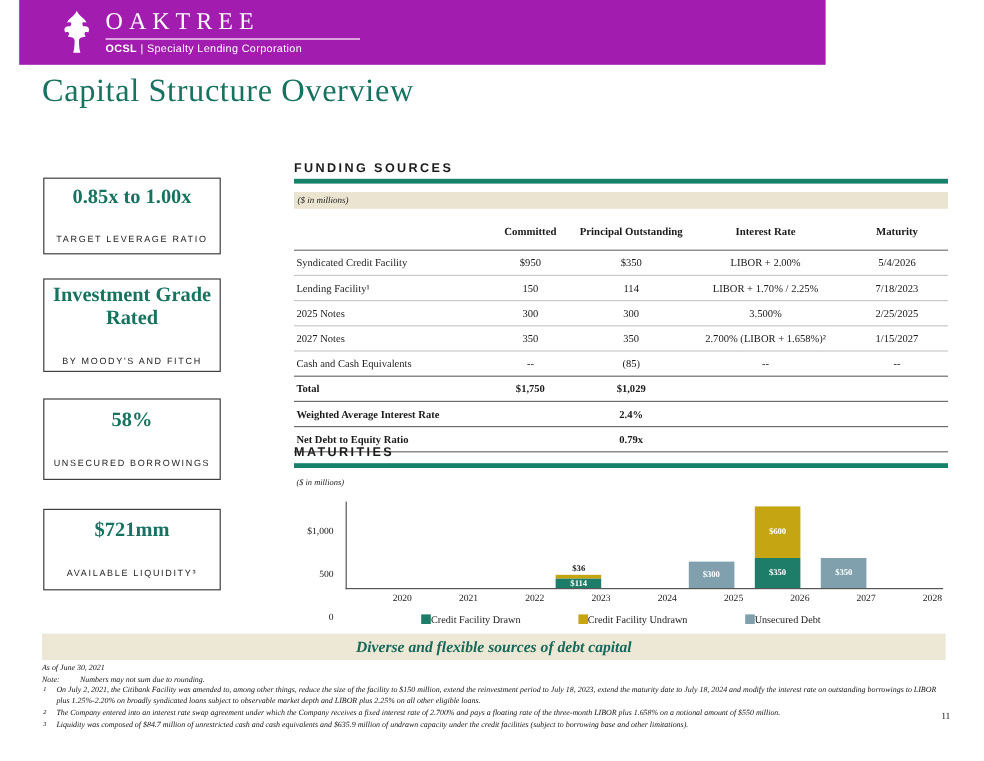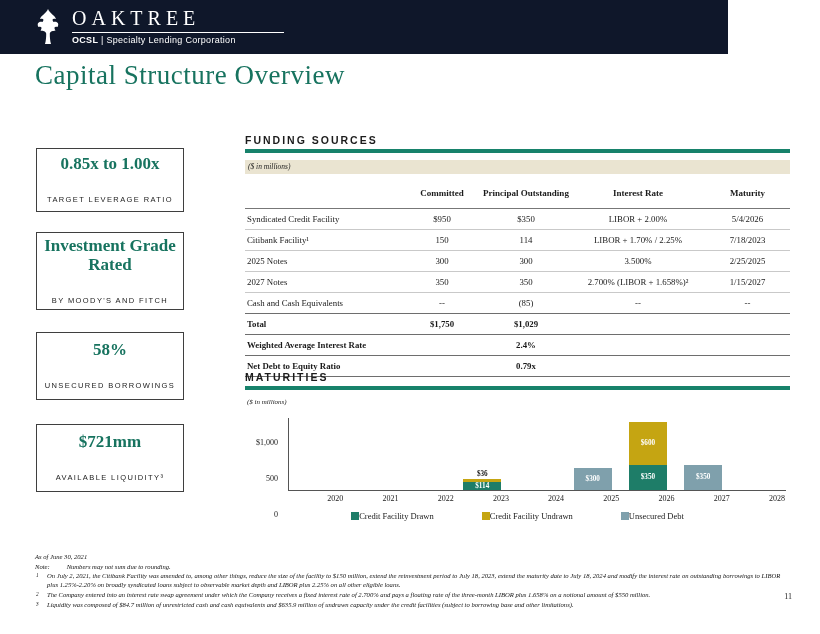--- a/index.html
+++ b/index.html
@@ -1,20 +1,20 @@
 <!DOCTYPE html>
 <html><head>
 <meta charset="utf-8">
 <style>
   html,body{margin:0;padding:0;background:#fff;}
   .page{position:relative;width:820px;height:634px;background:#ffffff;overflow:hidden;
         font-family:"Liberation Serif",serif;color:#1a1a1a;}
 
   
-  .topbar{position:absolute;left:0;top:0;width:728px;height:54px;background:#0f172a;}
+  .topbar{position:absolute;left:16px;top:0;width:672px;height:54px;background:#a21caf;}
   .leaf{position:absolute;left:33px;top:8px;}
   .brand-block{position:absolute;left:72px;top:7px;color:#fff;}
   .brand-name{font-size:20px;letter-spacing:5px;font-family:"Liberation Serif",serif;}
   .brand-rule{height:1px;background:#ffffff;width:212px;margin:2px 0 2px 0;}
   .brand-sub{font-size:9px;font-family:"Liberation Sans",sans-serif;letter-spacing:0.3px;}
   .brand-sub b{font-weight:bold;}
 
   .page-title{position:absolute;left:35px;top:60px;font-size:27px;color:#17735F;letter-spacing:0.5px;}
 
   
@@ -123,21 +123,21 @@
     </div>
 
     <div class="frow">
       <div class="n">Syndicated Credit Facility</div>
       <div class="c">$950</div>
       <div class="c">$350</div>
       <div class="c">LIBOR + 2.00%</div>
       <div class="c">5/4/2026</div>
     </div>
     <div class="frow">
-      <div class="n">Citibank Facility¹</div>
+      <div class="n">Lending Facility¹</div>
       <div class="c">150</div>
       <div class="c">114</div>
       <div class="c">LIBOR + 1.70% / 2.25%</div>
       <div class="c">7/18/2023</div>
     </div>
     <div class="frow">
       <div class="n">2025 Notes</div>
       <div class="c">300</div>
       <div class="c">300</div>
       <div class="c">3.500%</div>
@@ -223,20 +223,21 @@
       <div class="leg-item">
         <span class="swatch" style="background: rgb(197, 165, 18);"></span>
         <span>Credit Facility Undrawn</span>
       </div>
       <div class="leg-item">
         <span class="swatch" style="background: rgb(127, 160, 172);"></span>
         <span>Unsecured Debt</span>
       </div>
     </div>
 
+  <div class="banner">Diverse and flexible sources of debt capital</div>
 
   <div class="footer">
     <div class="fline">As of June 30, 2021</div>
     <div class="fline">
       <span class="note-label">Note:</span>
       <span>Numbers may not sum due to rounding.</span>
     </div>
     <div class="fn">
       <sup>1</sup>
       <span>On July 2, 2021, the Citibank Facility was amended to, among other things, reduce the size of the facility to $150 million, extend the reinvestment period to July 18, 2023, extend the maturity date to July 18, 2024 and modify the interest rate on outstanding borrowings to LIBOR plus 1.25%-2.20% on broadly syndicated loans subject to observable market depth and LIBOR plus 2.25% on all other eligible loans.</span>

